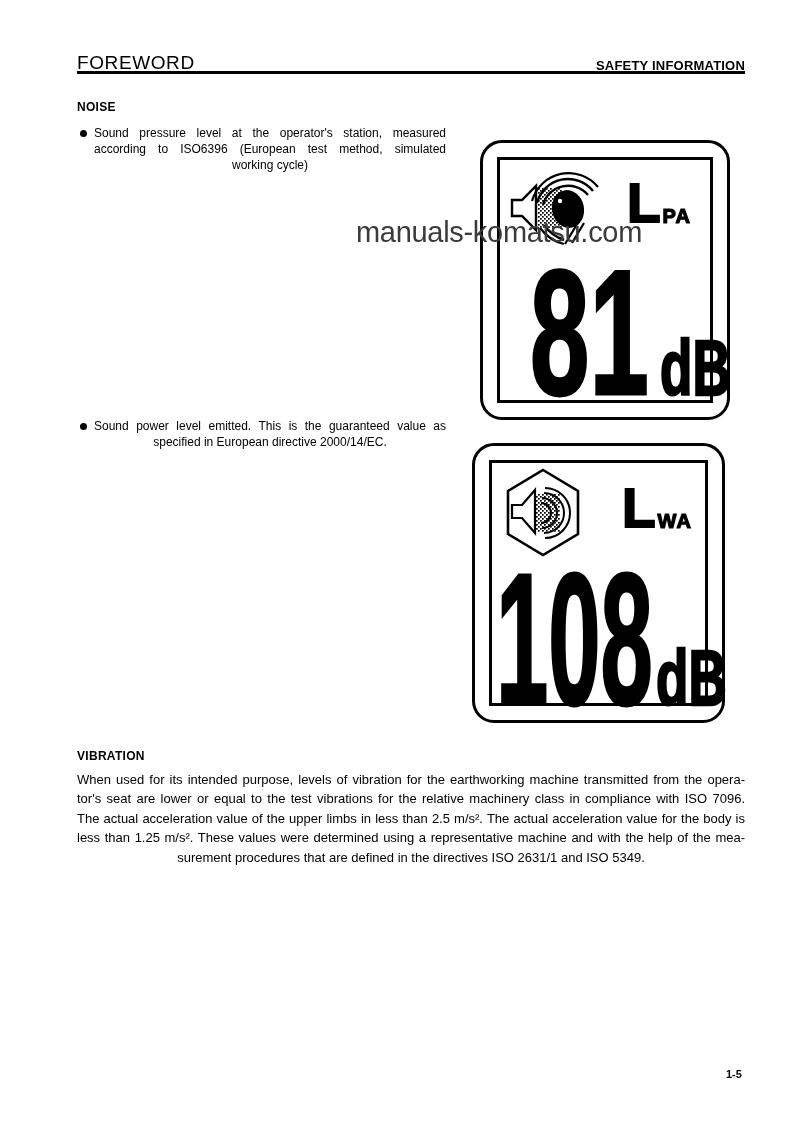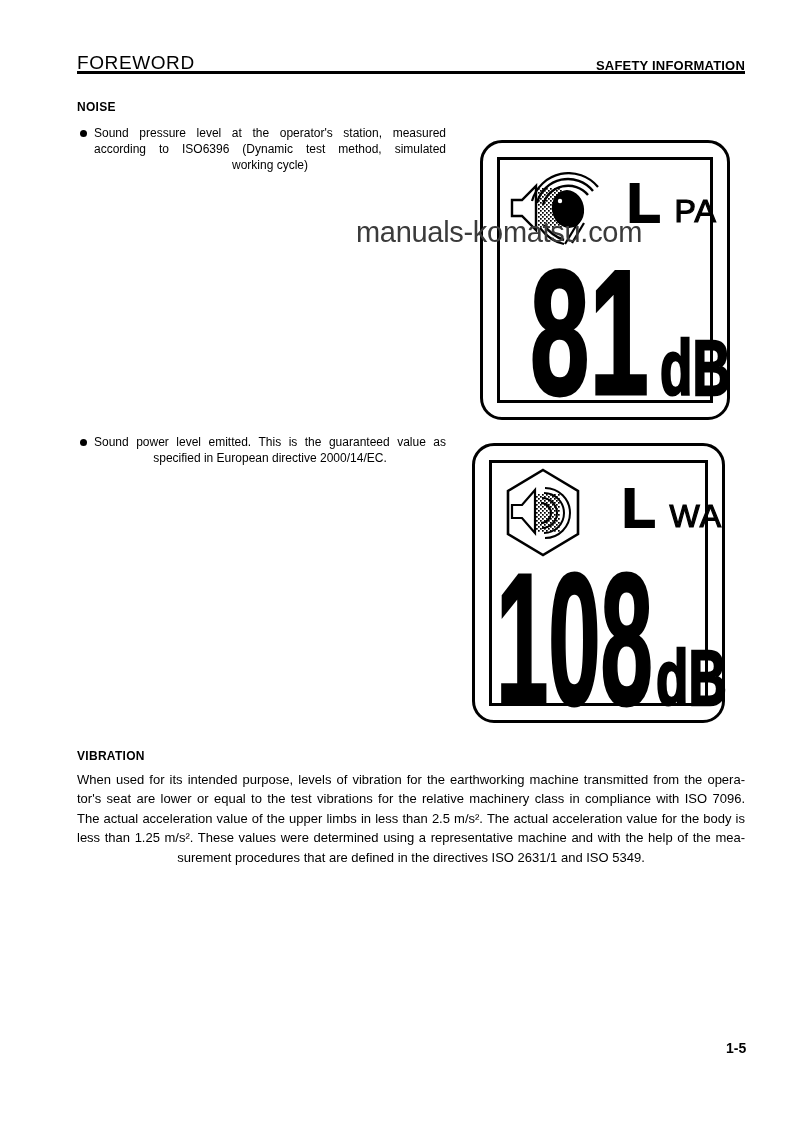--- a/index.html
+++ b/index.html
@@ -14,66 +14,66 @@
   .hdr-rule{left:77px;right:48px;top:71px;height:3px;background:#000;}
   
   .sec-h{font-size:12px;font-weight:bold;letter-spacing:0.3px;}
   #noise-heading{left:77px;top:100px;}
   #vibration-heading{left:77px;top:749px;}
   
   .bullet{left:77px;width:370px;}
   .bullet .dot{position:absolute;left:3px;top:5px;width:7px;height:7px;border-radius:50%;background:#000;}
   .bullet .lines{margin-left:17px;width:352px;font-size:12px;line-height:16px;}
   #bullet-1{top:125px;}
-  #bullet-2{top:418px;margin-top:16px;}
+  #bullet-2{top:418px;}
   .line-j{text-align:justify;text-align-last:justify;}
   .line-l{text-align:center;}
   
   #vibration-body{left:77px;top:770px;width:668px;font-size:13px;line-height:19.4px;}
   
   .db-label{background:#fff;border:3px solid #000;border-radius:22px;}
   #label-lpa{left:480px;top:140px;width:244px;height:274px;}
   #label-lwa{left:472px;top:443px;width:247px;height:274px;}
   .db-inner{position:absolute;inset:14px;border:3px solid #000;}
   .sym{position:absolute;display:flex;align-items:flex-end;line-height:1;}
   .sym .L{font-size:55px;font-weight:bold;line-height:0.78;-webkit-text-stroke:2px #000;}
-  .sym .sub{font-size:32px;font-weight:normal;line-height:0.82;margin-left:14px;margin-bottom:1px;-webkit-text-stroke:1.2px #000;letter-spacing:1px;}
+  .sym .sub{font-size:20px;font-weight:bold;line-height:0.82;margin-left:2px;margin-bottom:1px;-webkit-text-stroke:1.2px #000;letter-spacing:1px;}
   .bignum{position:absolute;font-weight:bold;line-height:1;white-space:nowrap;
     -webkit-text-stroke:3px #000;transform-origin:left top;}
   .unit{position:absolute;font-weight:bold;line-height:1;
     -webkit-text-stroke:2.5px #000;transform-origin:left top;}
   #lpa-sym{left:127px;top:22px;}
   #lwa-sym{left:130px;top:24px;}
   #lpa-num{left:30px;top:84px;font-size:178px;transform:scaleX(0.60);}
   #lwa-num{left:4px;top:82px;font-size:188px;transform:scaleX(0.50);}
   #lpa-unit{left:160px;top:169px;font-size:78px;transform:scaleX(0.68);}
   #lwa-unit{left:164px;top:176px;font-size:78px;transform:scaleX(0.68);}
   
   #watermark{left:356px;top:218px;font-size:29px;line-height:29px;color:#3b3b3b;
     letter-spacing:-0.3px;z-index:20;}
   
-  #page-number{left:726px;top:1040px;font-size:14px;font-weight:bold;}
+  #page-number{left:726px;top:1068px;font-size:11px;font-weight:bold;}
   svg{display:block;}
 </style>
 </head>
 <body>
 
 <div id="page">
 
   <div class="abs hdr-left">FOREWORD</div>
   <div class="abs hdr-right">SAFETY INFORMATION</div>
   <div class="abs hdr-rule"></div>
 
   <div class="abs sec-h" id="noise-heading">NOISE</div>
 
   <div class="abs bullet" id="bullet-1">
     <span class="dot"></span>
     <div class="lines">
       <div class="line-j">Sound pressure level at the operator's station, measured</div>
-      <div class="line-j">according to ISO6396 (Dynamic test method, simulated</div>
+      <div class="line-j">according to ISO6396 (European test method, simulated</div>
       <div class="line-l">working cycle)</div>
     </div>
   </div>
 
   <div class="abs bullet" id="bullet-2">
     <span class="dot"></span>
     <div class="lines">
       <div class="line-j">Sound power level emitted. This is the guaranteed value as</div>
       <div class="line-l">specified in European directive 2000/14/EC.</div>
     </div>

